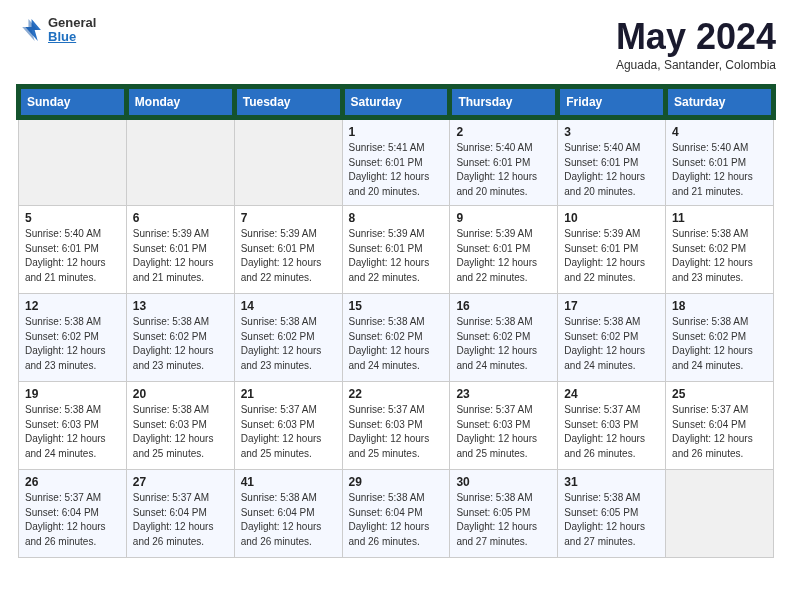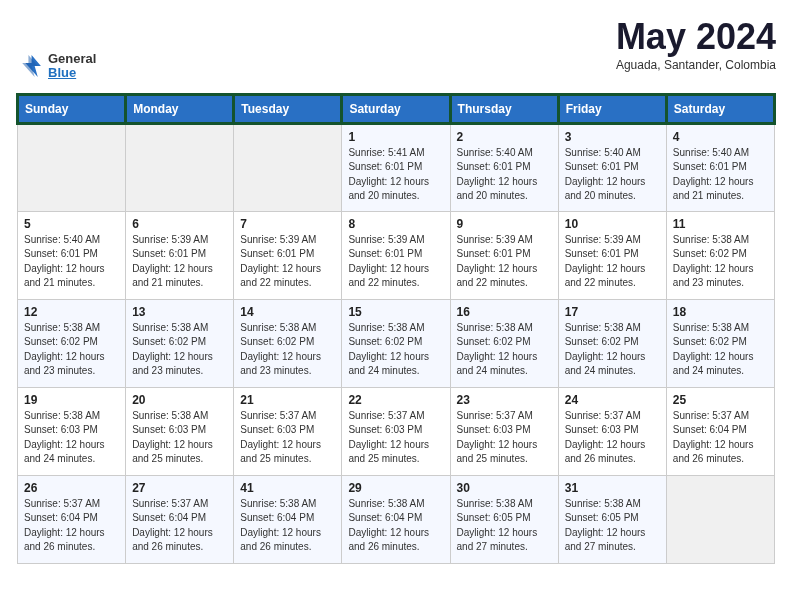--- a/index.html
+++ b/index.html
@@ -13,21 +13,20 @@
     .header-area {
       display: flex;
       justify-content: space-between;
       align-items: flex-start;
       margin-bottom: 12px;
     }
     .logo {
       display: flex;
       align-items: center;
       gap: 2px;
-      margin-top: 36px;
     }
     .logo-text {
       display: flex;
       flex-direction: column;
       font-size: 13px;
       font-weight: bold;
       line-height: 1.1;
     }
     .logo-text span:first-child { color: #333; }
     .logo-text span:last-child { color: #2070c0; text-decoration: underline; }
@@ -53,21 +52,21 @@
       border-collapse: collapse;
       font-size: 11px;
     }
     .calendar-table thead tr th {
       background-color: #2970c4;
       color: #fff;
       font-weight: bold;
       font-size: 12px;
       padding: 6px 6px;
       text-align: left;
-      border: 3px solid #14532d;
+      border: 5px solid #14532d;
     }
     .calendar-table tbody tr td {
       border: 1px solid #ccc;
       vertical-align: top;
       padding: 5px 6px;
       width: 108px;
       height: 88px;
       background: #fff;
     }
     .calendar-table tbody tr:nth-child(odd) td {

